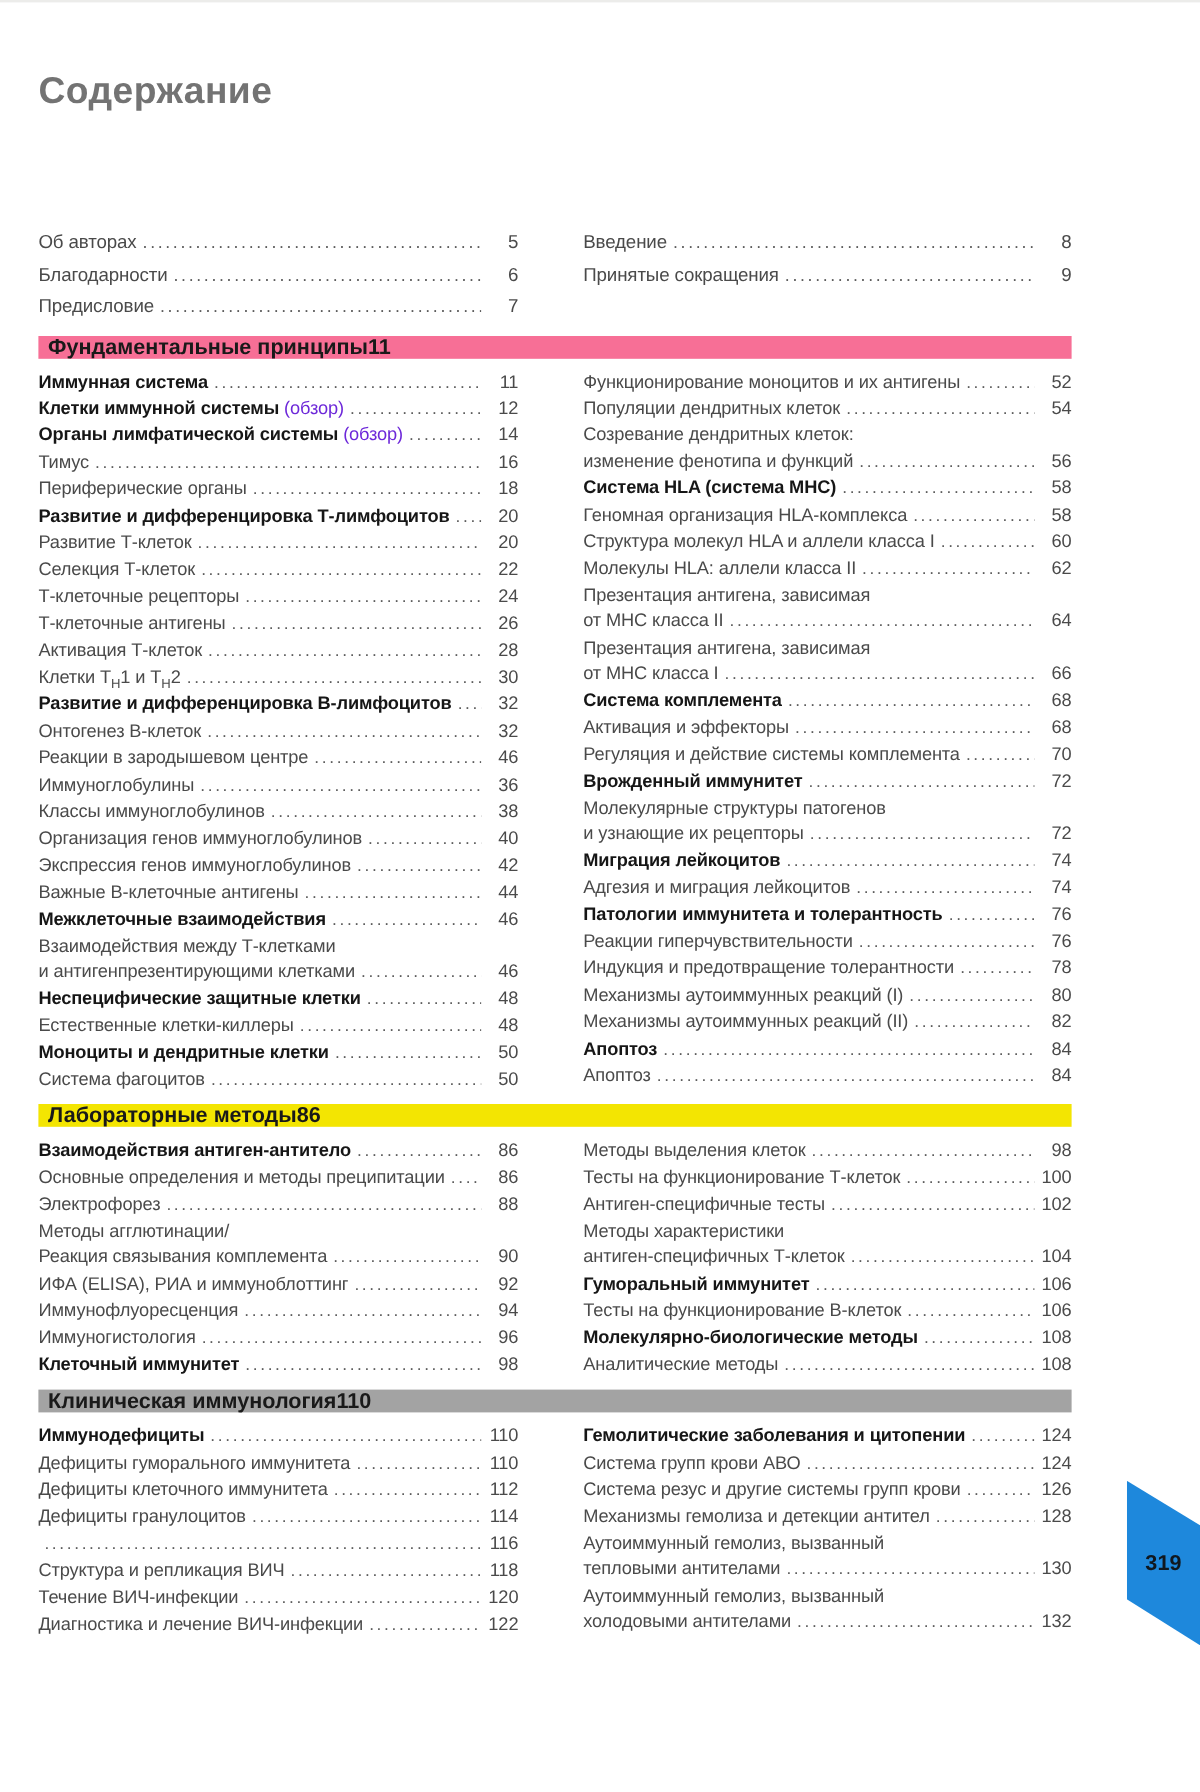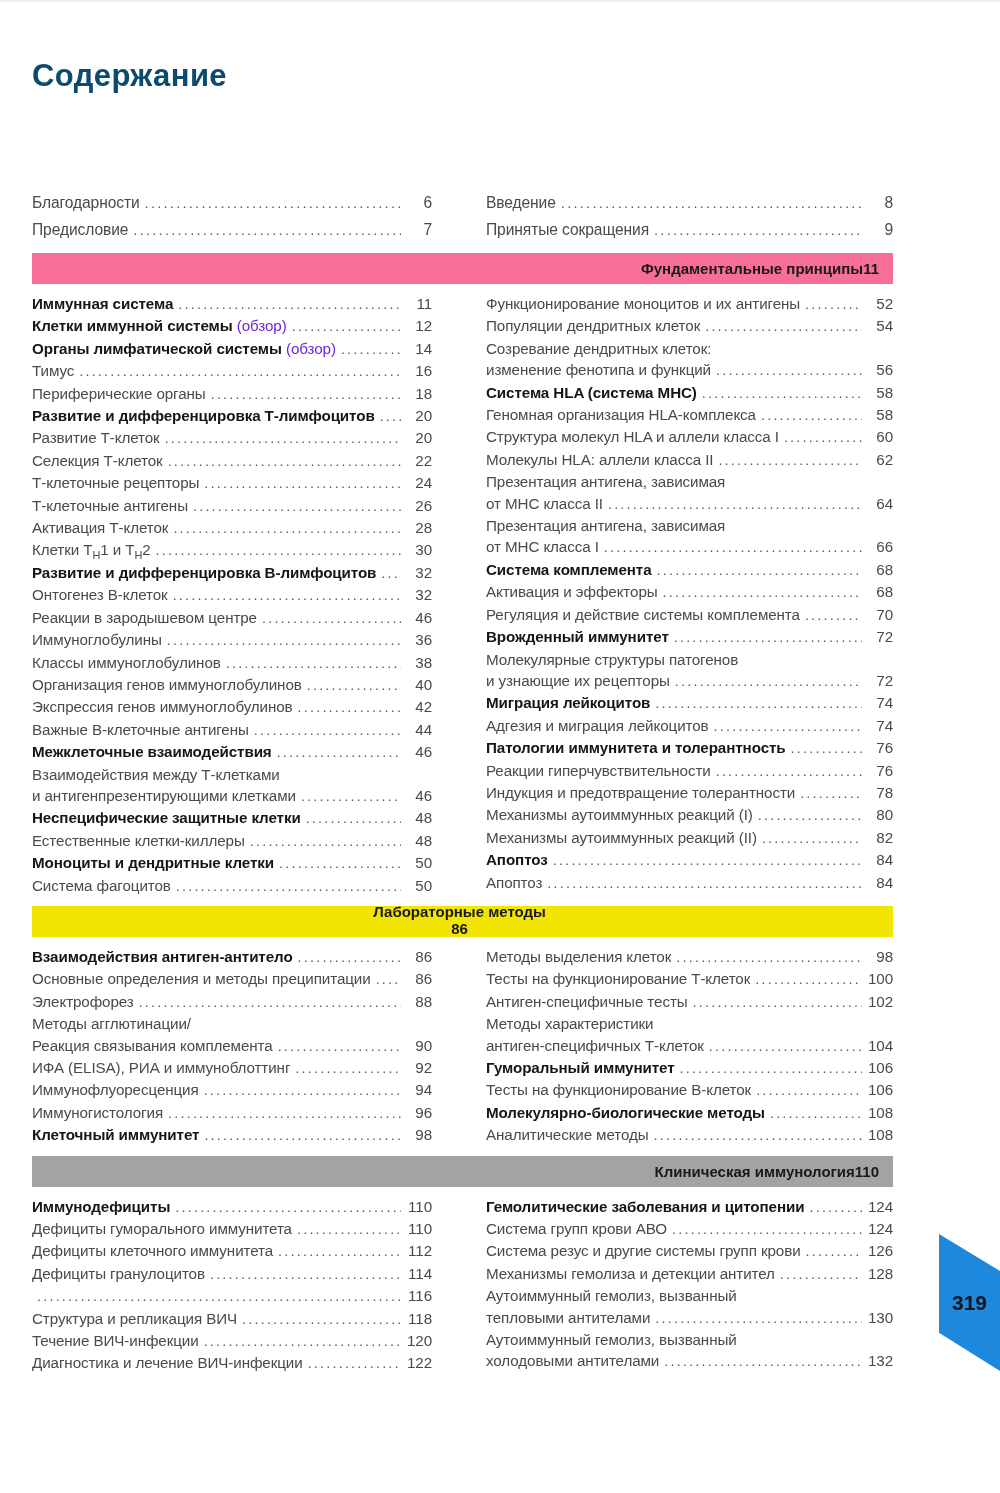--- a/index.html
+++ b/index.html
@@ -16,21 +16,21 @@
   .content {
     position: absolute;
     left: 32px;
     top: 0;
     width: 861px;
   }
   .doc-title {
     margin-top: 56px;
     font-size: 31px;
     font-weight: bold;
-    color: #0c4a6e;
+    color: #737373;
     letter-spacing: 0.4px;
   }
   .front-matter {
     margin-top: 96px;
     margin-bottom: 10px;
   }
   .cols {
     display: grid;
     grid-template-columns: 400px 407px;
     column-gap: 54px;
@@ -64,56 +64,61 @@
   }
   .pg {
     flex: 0 0 auto;
     min-width: 27px;
     text-align: right;
     font-weight: normal;
     color: #4a4a4a;
   }
   .section-bar {
     margin-top: 9px;
-    height: 31px;
+    height: 19px;
     display: flex;
     align-items: center;
-    justify-content: flex-end;
+    justify-content: flex-start;
     padding: 0 14px 0 8px;
-    font-size: 15px;
+    font-size: 18px;
     font-weight: bold;
     color: #191919;
   }
   .section-cols { margin-top: 9px; }
   .section { margin-bottom: 6px; }
   .page-tab {
     position: absolute;
     left: 939px;
     top: 1232px;
     width: 61px;
     height: 137px;
     clip-path: polygon(0 0, 100% 27%, 100% 100%, 0 72%);
     display: flex;
     align-items: center;
     justify-content: center;
-    font-size: 21px;
+    font-size: 18px;
     font-weight: bold;
     color: #10181f;
   }
 </style>
 </head>
 <body>
 
 <div class="page">
   <div class="content">
 
     <h1 class="doc-title">Содержание</h1>
 
     <div class="front-matter cols">
       <div class="col">
+          <div class="toc-row">
+            <span class="toc-label">Об авторах</span>
+            <span class="leader"></span>
+            <span class="pg">5</span>
+          </div>
           <div class="toc-row">
             <span class="toc-label">Благодарности</span>
             <span class="leader"></span>
             <span class="pg">6</span>
           </div>
           <div class="toc-row">
             <span class="toc-label">Предисловие</span>
             <span class="leader"></span>
             <span class="pg">7</span>
           </div>
@@ -399,21 +404,21 @@
             <div class="toc-row">
               <span class="toc-label">Апоптоз</span>
               <span class="leader"></span>
               <span class="pg">84</span>
             </div>
           </div>
       </div>
     </div>
 
     <div class="section">
-      <div class="section-bar" style="background-color: rgb(243, 229, 2); flex-direction: column;">
+      <div class="section-bar" style="background-color: rgb(243, 229, 2);">
         <span>Лабораторные методы</span>
         <span>86</span>
       </div>
       <div class="cols section-cols">
         <div class="col">
             <div class="toc-row bold">
               <span class="toc-label">Взаимодействия антиген-антитело</span>
               <span class="leader"></span>
               <span class="pg">86</span>
             </div>

